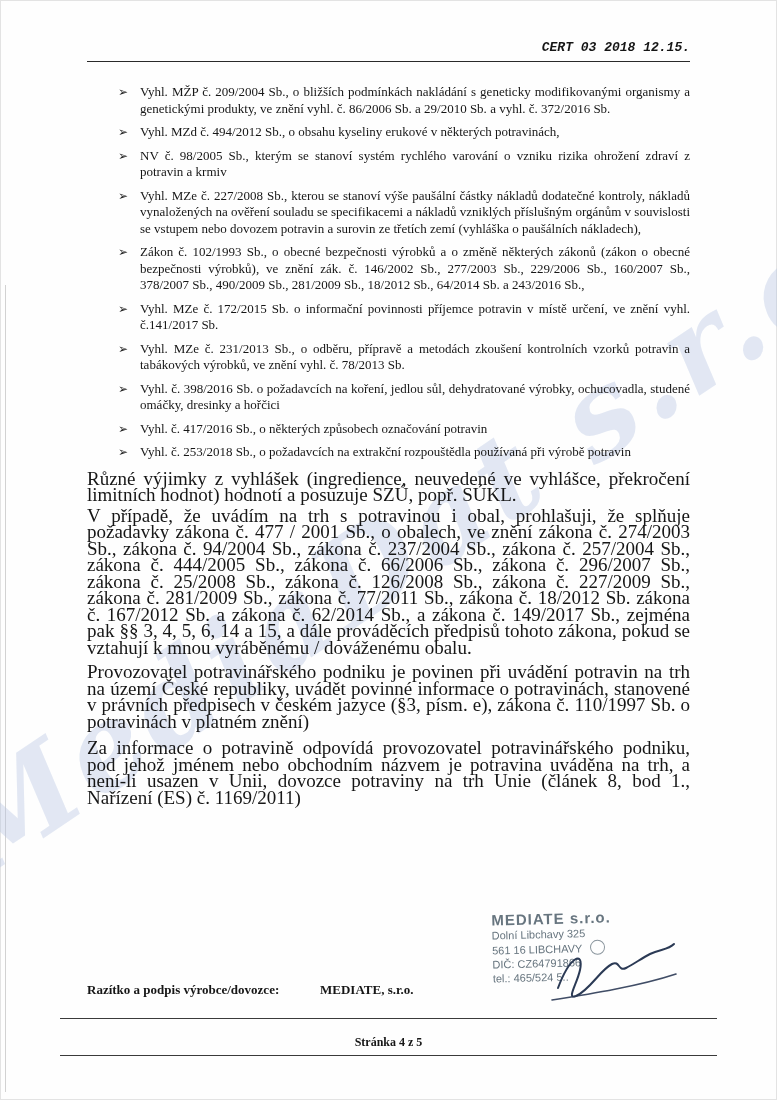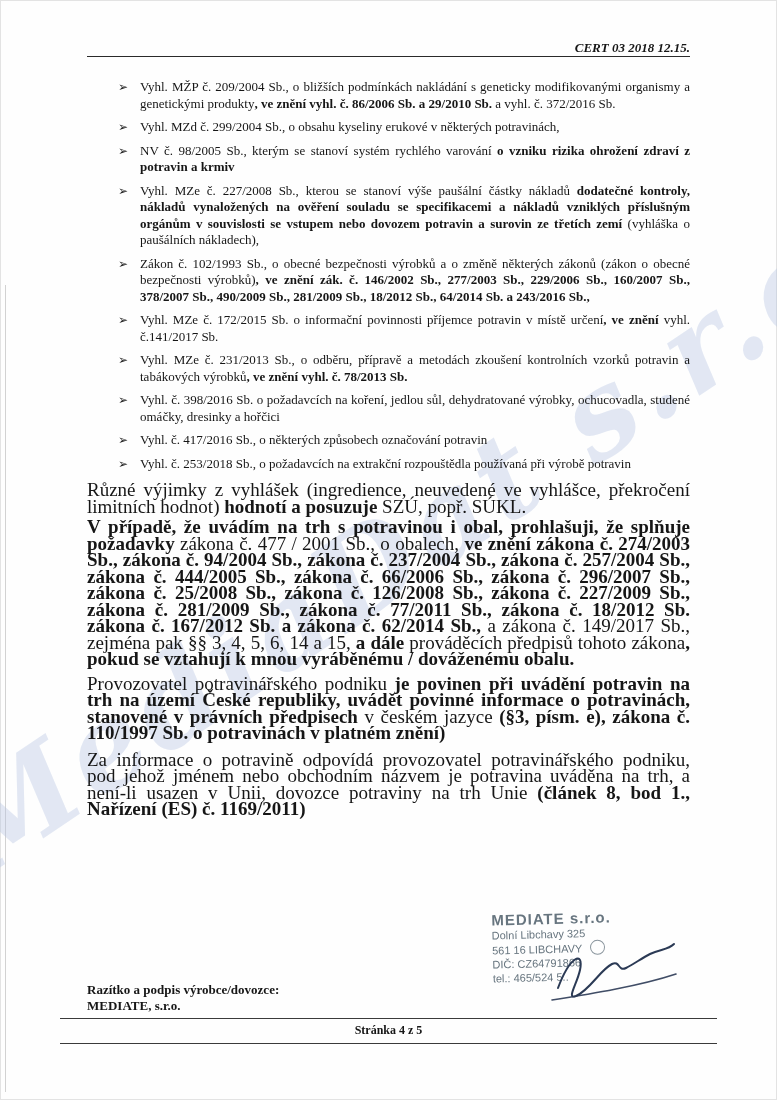--- a/index.html
+++ b/index.html
@@ -18,58 +18,58 @@
   .watermark{
     position:absolute;left:-40px;top:775px;width:1200px;height:140px;
     transform:rotate(-34deg);transform-origin:0 50%;
     font-style:italic;font-weight:bold;font-size:118px;letter-spacing:6px;
     color:#b6c4e2;opacity:.38;white-space:nowrap;pointer-events:none;
     font-family:"DejaVu Serif",serif;
   }
   .content{position:relative;padding:40px 87px 0 87px;z-index:1;}
   .doc-header{
     text-align:right;font-style:italic;font-size:13px;font-weight:bold;
-    border-bottom:1.5px solid #2a2a2a;
+    padding-bottom:6px;border-bottom:1.5px solid #2a2a2a;font-family:Liberation Mono, monospace;
   }
   .reg-list{margin-top:22px;}
   .bullet{display:flex;margin:0 0 7px 31px;}
   .bullet .marker{flex:0 0 22px;font-size:12px;line-height:16.5px;color:#222;}
   .bullet .btext{flex:1;font-size:13px;line-height:16.5px;text-align:justify;}
   .para{font-size:19px;line-height:16.5px;text-align:justify;margin:0;}
   .para-exceptions{margin-top:10px;}
   .para-packaging{margin-top:4px;}
   .heading-underline{
     margin-top:15px;font-size:13px;font-weight:bold;text-decoration:underline;
   }
   .para-labeling1{margin-top:8px;}
   .para-labeling2{margin-top:10px;}
   .seg-b{font-weight:normal;}
-  .seg-n{font-weight:bold;}
+  .seg-n{font-weight:normal;}
   .stamp{
     position:absolute;left:492px;top:910px;z-index:2;
     transform:rotate(-1.5deg);
     color:#67757f;font-family:"Liberation Sans","DejaVu Sans",sans-serif;
   }
   .stamp .stamp-title{font-weight:bold;font-size:15px;letter-spacing:1px;}
   .stamp .stamp-line{font-size:11px;line-height:14px;}
   .stamp-row{display:flex;align-items:center;gap:8px;}
   .stamp-seal{
     display:inline-block;width:13px;height:13px;border:1.5px solid #8a959d;
     border-radius:50%;
   }
   .signature{position:absolute;left:548px;top:938px;z-index:3;}
   .sign-row{
     position:absolute;left:87px;top:982px;z-index:2;display:flex;
-    font-size:13px;font-weight:bold;flex-direction:column;
+    font-size:13px;font-weight:bold;
   }
   .sign-row .sign-label{width:233px;}
   .footer{
     position:absolute;left:60px;right:60px;top:1018px;z-index:2;
     border-top:1.3px solid #3a3a3a;border-bottom:1.3px solid #3a3a3a;
-    text-align:center;padding:4px 0 5px;
+    text-align:center;padding:16px 0 5px;
     font-size:12px;font-weight:600;
   }
 </style>
 </head>
 <body>
 
 <div class="page">
 
   <div class="scan-edge-left"></div>
 
@@ -79,21 +79,21 @@
 
     <div class="doc-header">CERT 03 2018 12.15.</div>
 
     <div class="reg-list">
         <div class="bullet">
           <span class="marker">➢</span>
           <span class="btext"><span class="seg-b">Vyhl. MŽP č. 209/2004 Sb., o bližších podmínkách nakládání s geneticky modifikovanými organismy a genetickými produkty</span><span class="seg-n">, ve znění vyhl. č. 86/2006 Sb. a 29/2010 Sb. </span><span class="seg-b">a vyhl. č. 372/2016 Sb.</span></span>
         </div>
         <div class="bullet">
           <span class="marker">➢</span>
-          <span class="btext"><span class="seg-b">Vyhl. MZd č. 299/2004 Sb., o obsahu kyseliny erukové v některých potravinách,</span></span>
+          <span class="btext"><span class="seg-b">Vyhl. MZd č. 494/2012 Sb., o obsahu kyseliny erukové v některých potravinách,</span></span>
         </div>
         <div class="bullet">
           <span class="marker">➢</span>
           <span class="btext"><span class="seg-b">NV č. 98/2005 Sb., kterým se stanoví systém rychlého varování</span><span class="seg-n"> o vzniku rizika ohrožení zdraví z potravin a krmiv</span></span>
         </div>
         <div class="bullet">
           <span class="marker">➢</span>
           <span class="btext"><span class="seg-b">Vyhl. MZe č. 227/2008 Sb., kterou se stanoví výše paušální částky nákladů</span><span class="seg-n"> dodatečné kontroly, nákladů vynaložených na ověření souladu se specifikacemi a nákladů vzniklých příslušným orgánům v souvislosti se vstupem nebo dovozem potravin a surovin ze třetích zemí </span><span class="seg-b">(vyhláška o paušálních nákladech),</span></span>
         </div>
         <div class="bullet">

